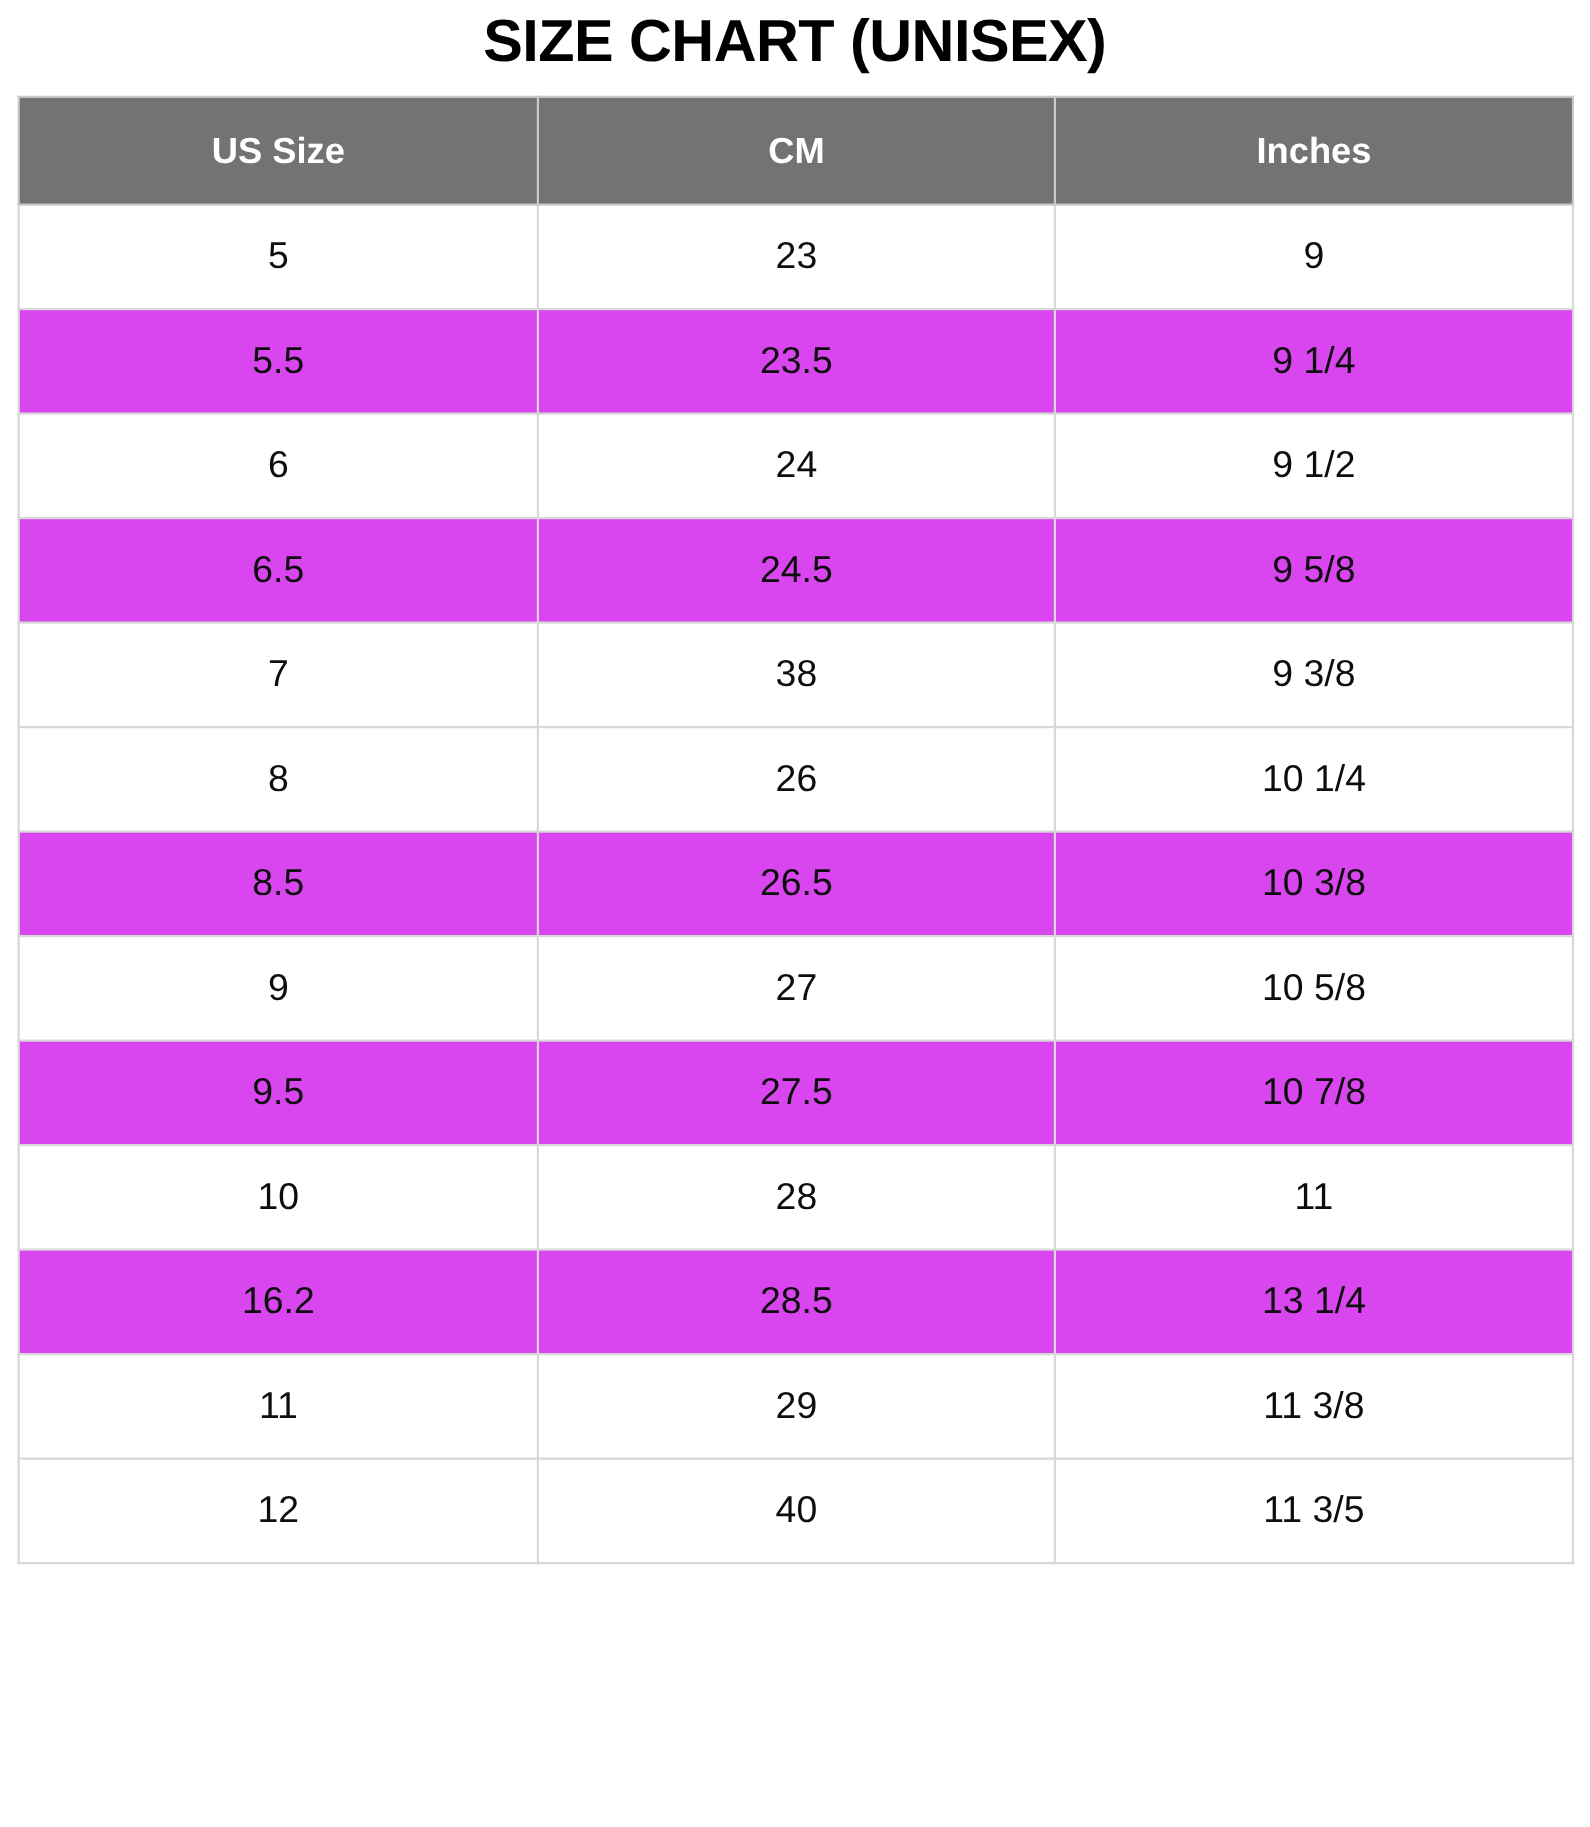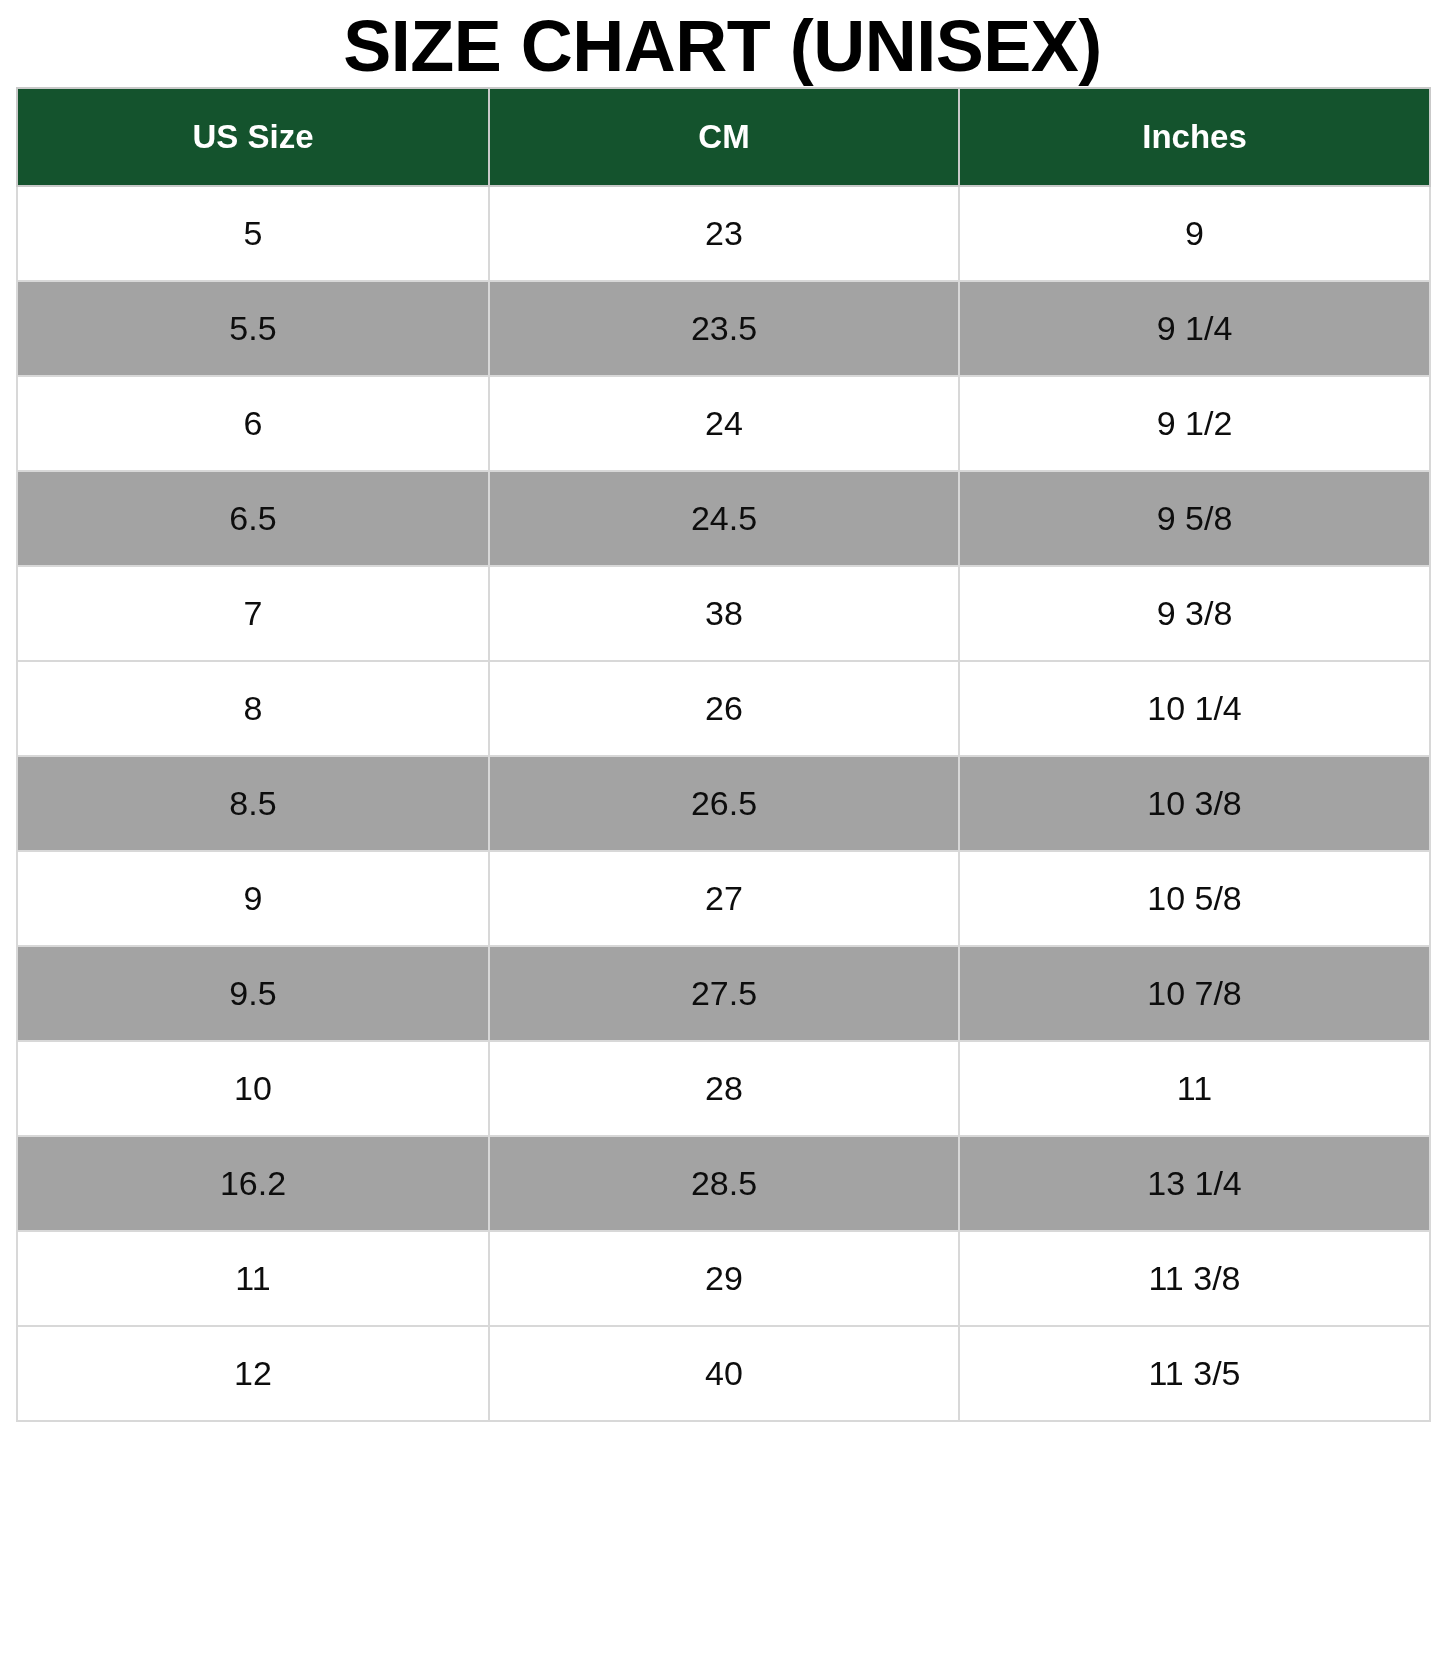--- a/index.html
+++ b/index.html
@@ -18,21 +18,21 @@
   .page {
     position: relative;
     width: 1445px;
     height: 1661px;
     box-sizing: border-box;
   }
 
   .chart-title {
     width: 1445px;
     text-align: center;
-    font-size: 72px;
+    font-size: 54px;
     font-weight: bold;
     letter-spacing: -0.5px;
     line-height: 1;
     padding-top: 10px;
     color: #000000;
     font-family: "Liberation Sans", sans-serif;
   }
 
   .table-wrap {
     position: absolute;
@@ -45,21 +45,21 @@
     border-collapse: collapse;
     table-layout: fixed;
     width: 1413px;
   }
 
   table.size-table col.c-us { width: 472px; }
   table.size-table col.c-cm { width: 470px; }
   table.size-table col.c-in { width: 471px; }
 
   thead th {
-    background: #14532d;
+    background: #737373;
     color: #ffffff;
     font-size: 33px;
     font-weight: bold;
     height: 96px;
     text-align: center;
     vertical-align: middle;
     border: 2px solid #c9c9c9;
     padding: 0;
     font-family: "Liberation Sans", sans-serif;
   }
@@ -71,21 +71,21 @@
     font-size: 34px;
     font-weight: normal;
     color: #0d0d0d;
     border: 2px solid #d8d8d8;
     padding: 0;
     background: #ffffff;
     font-family: "Liberation Sans", sans-serif;
   }
 
   tbody tr.alt td {
-    background: #a3a3a3;
+    background: #d946ef;
   }
 </style>
 </head>
 <body>
 
 <div class="page">
 
   <div class="chart-title">SIZE CHART (UNISEX)</div>
 
   <div class="table-wrap">

